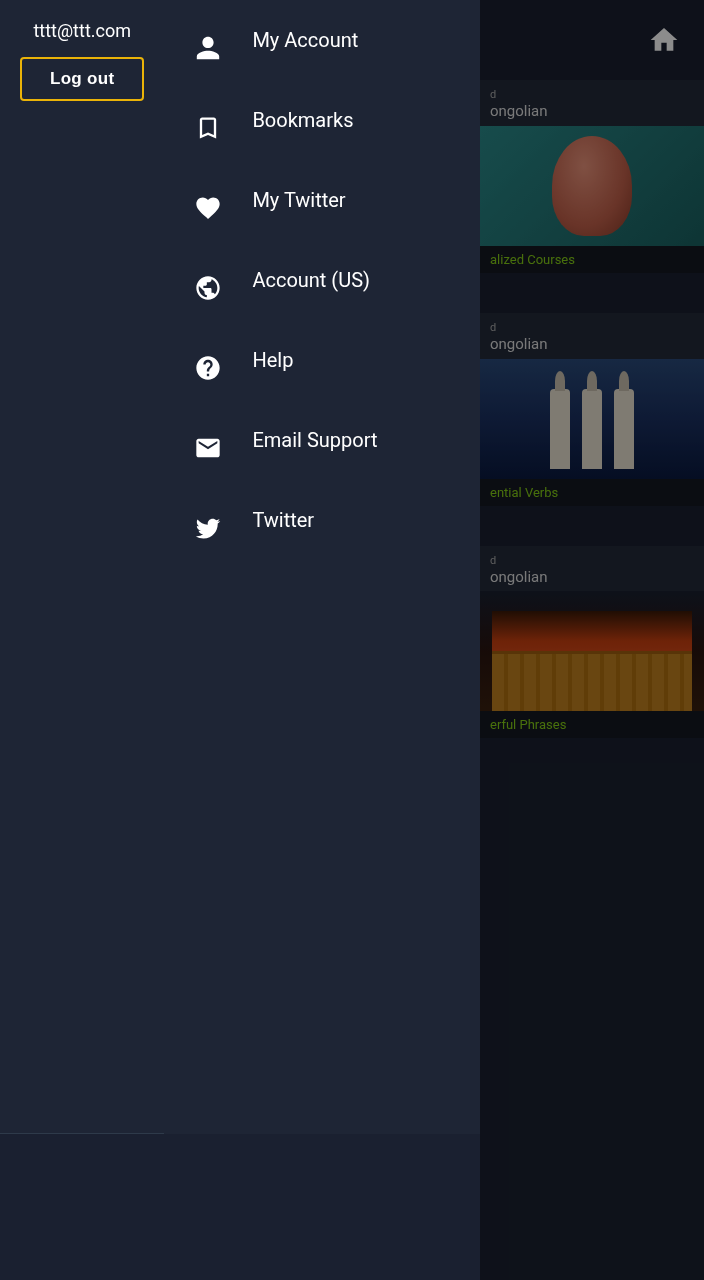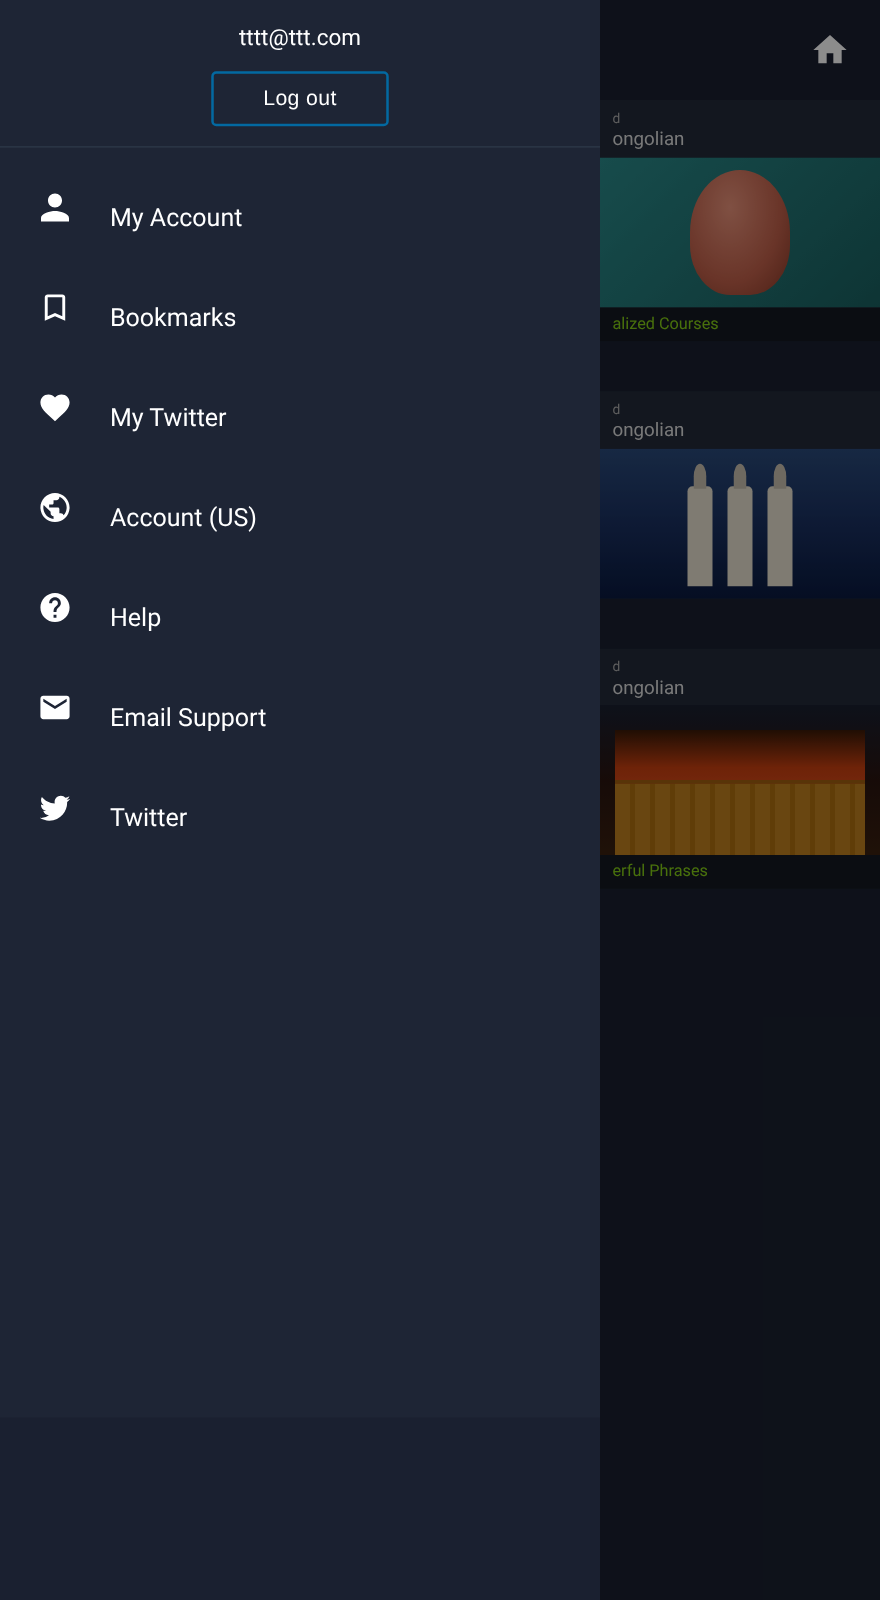--- a/index.html
+++ b/index.html
@@ -154,60 +154,59 @@
 
     
     .drawer {
       position: absolute;
       top: 0; left: 0;
       width: 480px;
       height: 1134px;
       background: #1e2535;
       z-index: 10;
       display: flex;
-      flex-direction: column;
     }
 
     .drawer-header {
       padding: 20px 20px 16px;
       border-bottom: 1px solid #2e3a4a;
       background: #1e2535;
       display: flex;
       flex-direction: column;
       align-items: center;
     }
 
     .user-email {
       color: #ffffff;
       font-size: 18px;
       margin-bottom: 16px;
       text-align: center;
     }
 
     .logout-btn {
-      border: 2px solid #0369a1;
+      border: 2px solid #eab308;
       background: transparent;
       color: #ffffff;
       font-size: 17px;
-      padding: 10px 40px;
+      padding: 10px 28px;
       border-radius: 4px;
       cursor: pointer;
-      font-weight: 400;
+      font-weight: 700;
       letter-spacing: 0.3px;
     }
 
     .drawer-menu {
       flex: 1;
       overflow-y: auto;
       padding: 8px 0;
     }
 
     .menu-item {
       display: flex;
-      align-items: flex-end;
+      align-items: flex-start;
       padding: 20px 24px;
       cursor: pointer;
       transition: background 0.15s;
     }
 
     .menu-icon {
       width: 40px;
       height: 40px;
       display: flex;
       align-items: center;
@@ -259,20 +258,21 @@
         <div style="color:#aaa;font-size:11px">d</div>
         <div style="color:#ddd;font-size:15px">ongolian</div>
       </div>
       <div class="bg-card-img">
         <div class="bg-card-img-towers">
           <div class="tower"></div>
           <div class="tower"></div>
           <div class="tower"></div>
         </div>
       </div>
+      <div class="bg-card-label">ential Verbs</div>
     </div>
     <div class="bg-spacer"></div>
 
     <div class="bg-card">
       <div class="bg-card-text">
         <div style="color:#aaa;font-size:11px">d</div>
         <div style="color:#ddd;font-size:15px">ongolian</div>
       </div>
       <div class="bg-card-img">
         <div class="bg-card-img-temple">

